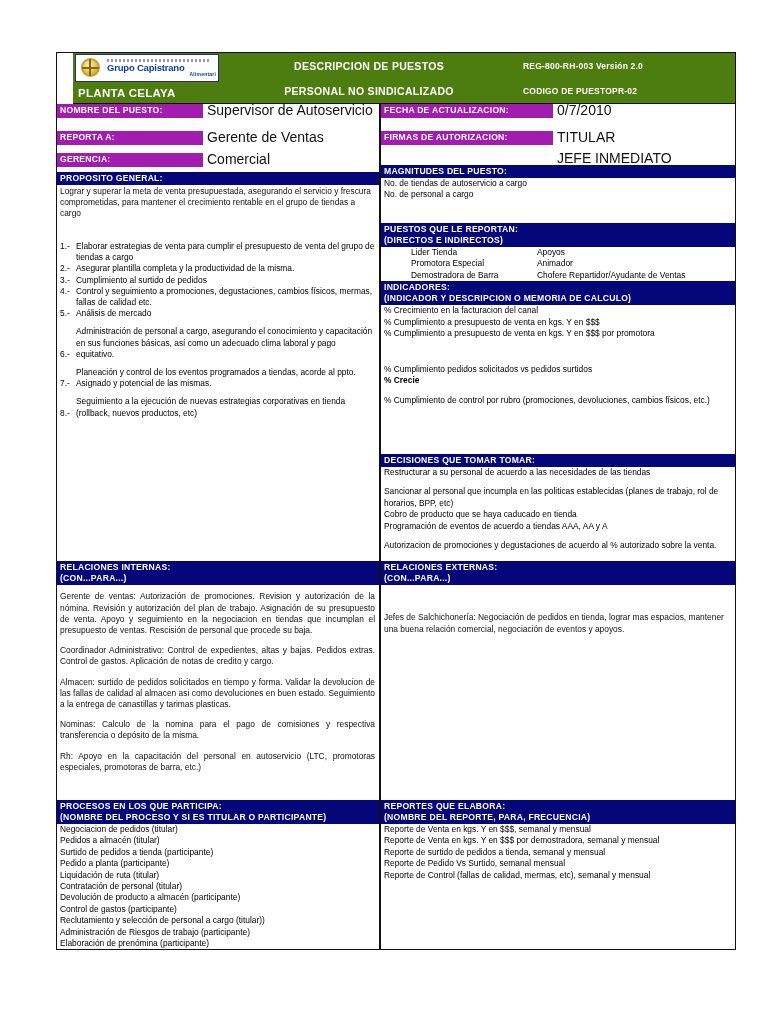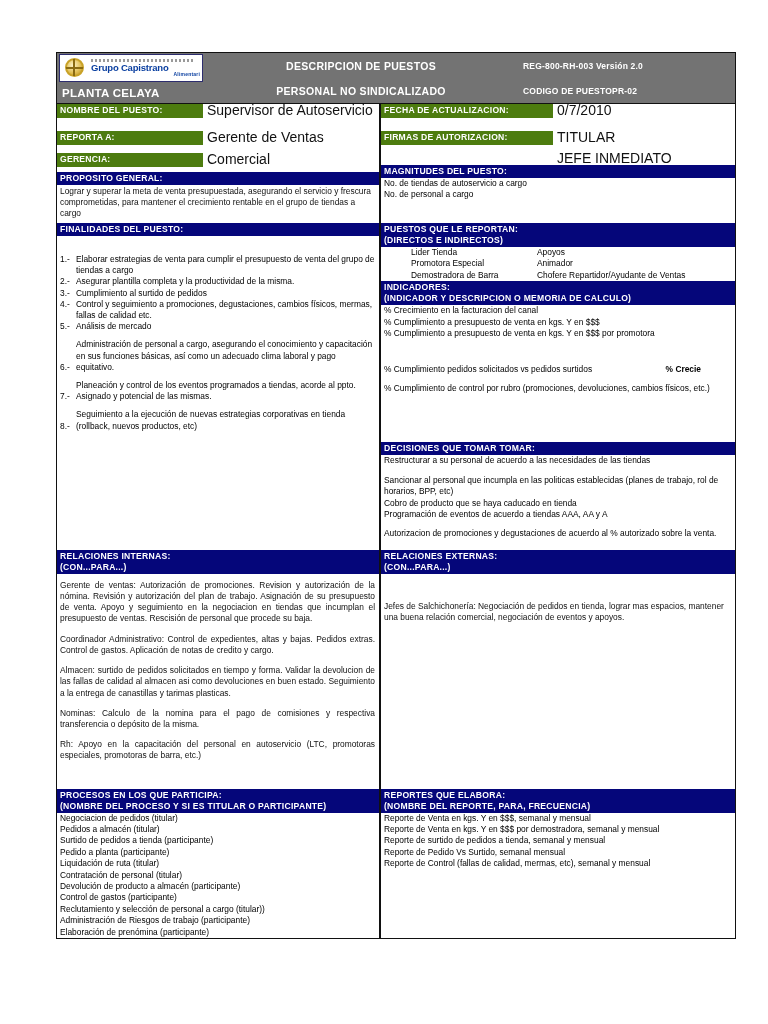--- a/index.html
+++ b/index.html
@@ -27,24 +27,25 @@
     top: 52px;
     width: 680px;
     border: 1px solid #111111;
     box-sizing: border-box;
     background: #ffffff;
   }
 
   
   .hdr {
     display: flex;
-    background: #737373;
+    background: #4d7c0f;
     color: #ffffff;
     height: 50px;
     border-bottom: 1px solid #111111;
+    margin-left: 16px;
   }
   .hdr-col-logo {
     width: 148px;
     flex: 0 0 148px;
     display: flex;
     flex-direction: column;
   }
   .logo-box {
     height: 28px;
     background: #ffffff;
@@ -179,21 +180,21 @@
 
   
   .lv {
     display: flex;
     align-items: stretch;
     min-height: 14px;
   }
   .lv-label {
     width: 146px;
     flex: 0 0 146px;
-    background: #4d7c0f;
+    background: #a21caf;
     color: #ffffff;
     font-size: 8.6px;
     font-weight: bold;
     letter-spacing: 0.25px;
     padding: 1px 2px 1px 3px;
     line-height: 11px;
     box-sizing: border-box;
   }
   .lv-label.wide { width: 172px; flex: 0 0 172px; }
   .lv-value {
@@ -241,20 +242,21 @@
   }
   .rep-c1 { width: 126px; flex: 0 0 126px; }
   .rep-c2 { flex: 1 1 auto; }
 
   .ind-line {
     font-size: 8.4px;
     line-height: 11.5px;
     padding: 0 2px 0 3px;
     display: flex;
     justify-content: space-between;
+    flex-direction: column;
   }
   .ind-line span.r { font-weight: bold; padding-right: 32px; }
 
   .list-line {
     font-size: 8.4px;
     line-height: 11.4px;
     padding: 0 3px 0 3px;
     white-space: nowrap;
     overflow: hidden;
   }
@@ -321,21 +323,20 @@
 
         <div class="lv">
           <div class="lv-label">GERENCIA:</div>
           <div class="lv-value">Comercial</div>
         </div>
         <div class="spacer-xs"></div>
 
         <div class="band">PROPOSITO GENERAL:</div>
         <div class="txt" style="min-height:36px;">Lograr y superar la meta de venta presupuestada, asegurando el servicio y frescura comprometidas, para mantener el crecimiento rentable en el grupo de tiendas a cargo</div>
 
-        <div class="band">FINALIDADES DEL PUESTO:</div>
 
         <div style="padding-top:18px;">
           <div class="fin-row">
             <div class="fin-num">1.-</div>
             <div class="fin-body">Elaborar estrategias de venta para cumplir el presupuesto de venta del grupo de tiendas a cargo</div>
           </div>
           <div class="fin-row">
             <div class="fin-num">2.-</div>
             <div class="fin-body">Asegurar plantilla completa y la productividad de la misma.</div>
           </div>

